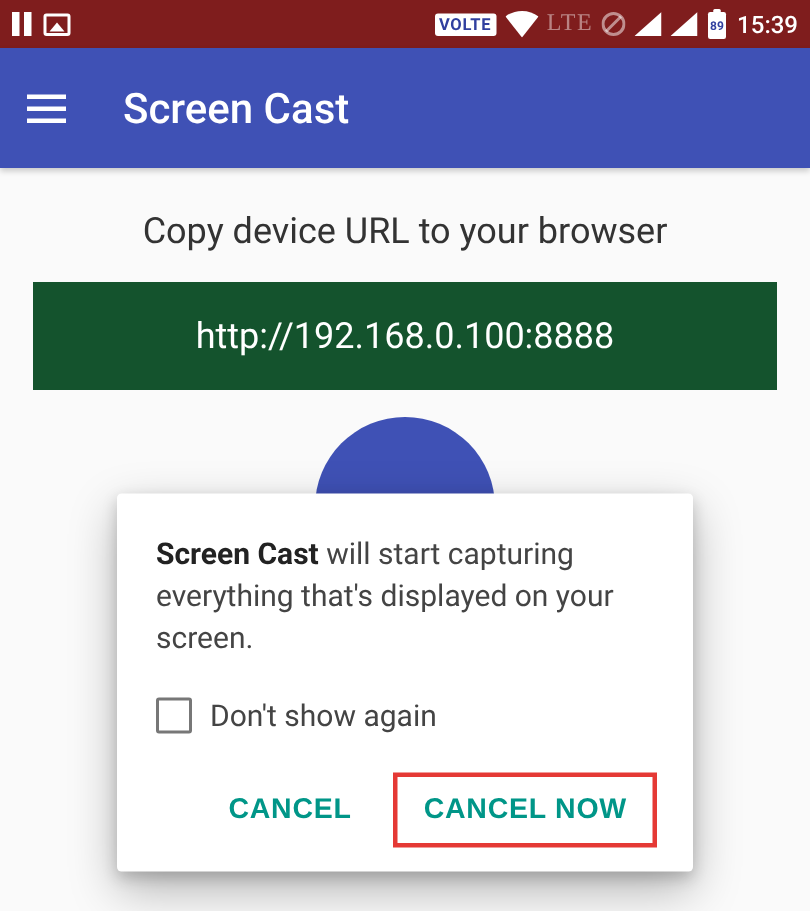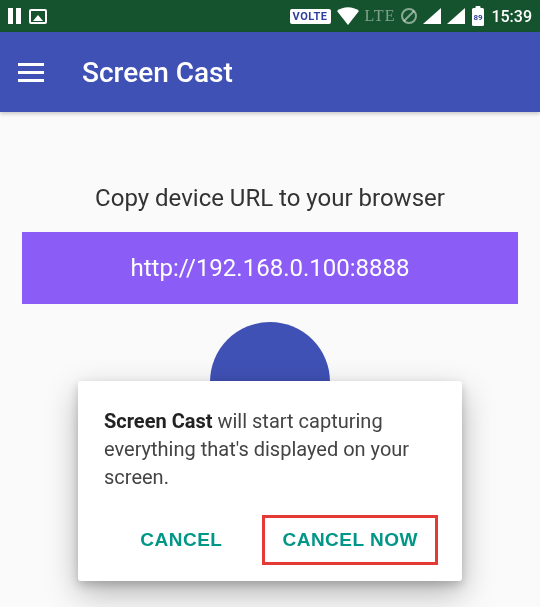--- a/index.html
+++ b/index.html
@@ -1,18 +1,18 @@
 <!DOCTYPE html>
 <html><head>
 <meta charset="utf-8">
 <style>
   * { box-sizing: border-box; margin: 0; padding: 0; }
   html, body { width: 540px; height: 607px; font-family: Roboto, Arial, sans-serif; background: #fafafa; overflow: hidden; }
   .statusbar {
-    background: #14532d;
+    background: #7f1d1d;
     height: 32px;
     display: flex;
     align-items: center;
     color: #fff;
     padding: 0 8px;
     font-size: 16px;
     font-weight: 500;
   }
   .status-left { display: flex; gap: 8px; align-items: center; }
   .status-right { margin-left: auto; display: flex; align-items: center; gap: 6px; }
@@ -27,24 +27,24 @@
     display: flex;
     align-items: center;
     color: #fff;
     padding: 0 18px;
     gap: 38px;
     box-shadow: 0 2px 4px rgba(0,0,0,0.2);
   }
   .hamburger { display: flex; flex-direction: column; gap: 5px; cursor: pointer; }
   .hamburger span { width: 26px; height: 3px; background: #fff; display: block; }
   .app-title { font-size: 28px; font-weight: 500; }
-  .content { padding: 28px 22px; text-align: center; color: #222; margin-top: 44px; }
+  .content { padding: 28px 22px; text-align: center; color: #222; }
   .instruction { font-size: 24px; color: #333; }
   .urlbox {
-    background: #8b5cf6;
+    background: #14532d;
     color: #fff;
     font-size: 24px;
     padding: 22px 10px;
     margin-top: 20px;
   }
   .clients { font-size: 22px; color: #333; margin-top: 34px; }
   .circle {
     width: 120px; height: 120px; border-radius: 60px; background: #3f51b5;
     margin: 18px auto 0;
   }
@@ -61,21 +61,21 @@
     color: #444;
     font-size: 20px;
     line-height: 1.4;
     text-align: left;
   }
   .dialog strong { color: #222; font-weight: 700; }
   .checkbox-row { display: flex; align-items: center; gap: 12px; margin-top: 24px; }
   .checkbox {
     width: 24px; height: 24px; border: 2.5px solid #777; border-radius: 2px;
   }
-  .dialog-actions { display: flex; justify-content: flex-end; gap: 24px; margin-top: 26px; }
+  .dialog-actions { display: flex; justify-content: flex-end; gap: 12px; margin-top: 26px; }
   .btn {
     border: none; background: transparent; color: #009688;
     font-size: 19px; font-weight: 700; letter-spacing: 0.5px;
     padding: 12px 18px; cursor: pointer;
   }
   .btn.highlight { outline: 3px solid #e53935; outline-offset: -1px; }
   .pause-icon { display:flex; gap:3px; }
   .pause-icon span{ width:5px; height:16px; background:#fff; display:block; }
   .pic-icon { width:18px; height:15px; border:2px solid #fff; border-radius:2px; position:relative; }
   .pic-icon::after { content:""; position:absolute; bottom:1px; left:2px; width:0; height:0; border-left:5px solid transparent; border-right:5px solid transparent; border-bottom:6px solid #fff; }
@@ -130,18 +130,22 @@
   <div class="instruction">Copy device URL to your browser</div>
   <div class="urlbox">http://192.168.0.100:8888</div>
   <div class="circle"></div>
 </div>
 
 <div class="dialog-wrap">
   <div class="dialog">
     <div>
       <strong>Screen Cast</strong><span> will start capturing everything that's displayed on your screen.</span>
     </div>
+    <div class="checkbox-row">
+      <div class="checkbox"></div>
+      <span>Don't show again</span>
+    </div>
     <div class="dialog-actions">
       <button class="btn">CANCEL</button>
       <button class="btn highlight">CANCEL NOW</button>
     </div>
   </div>
 </div>
 
 </body></html>

